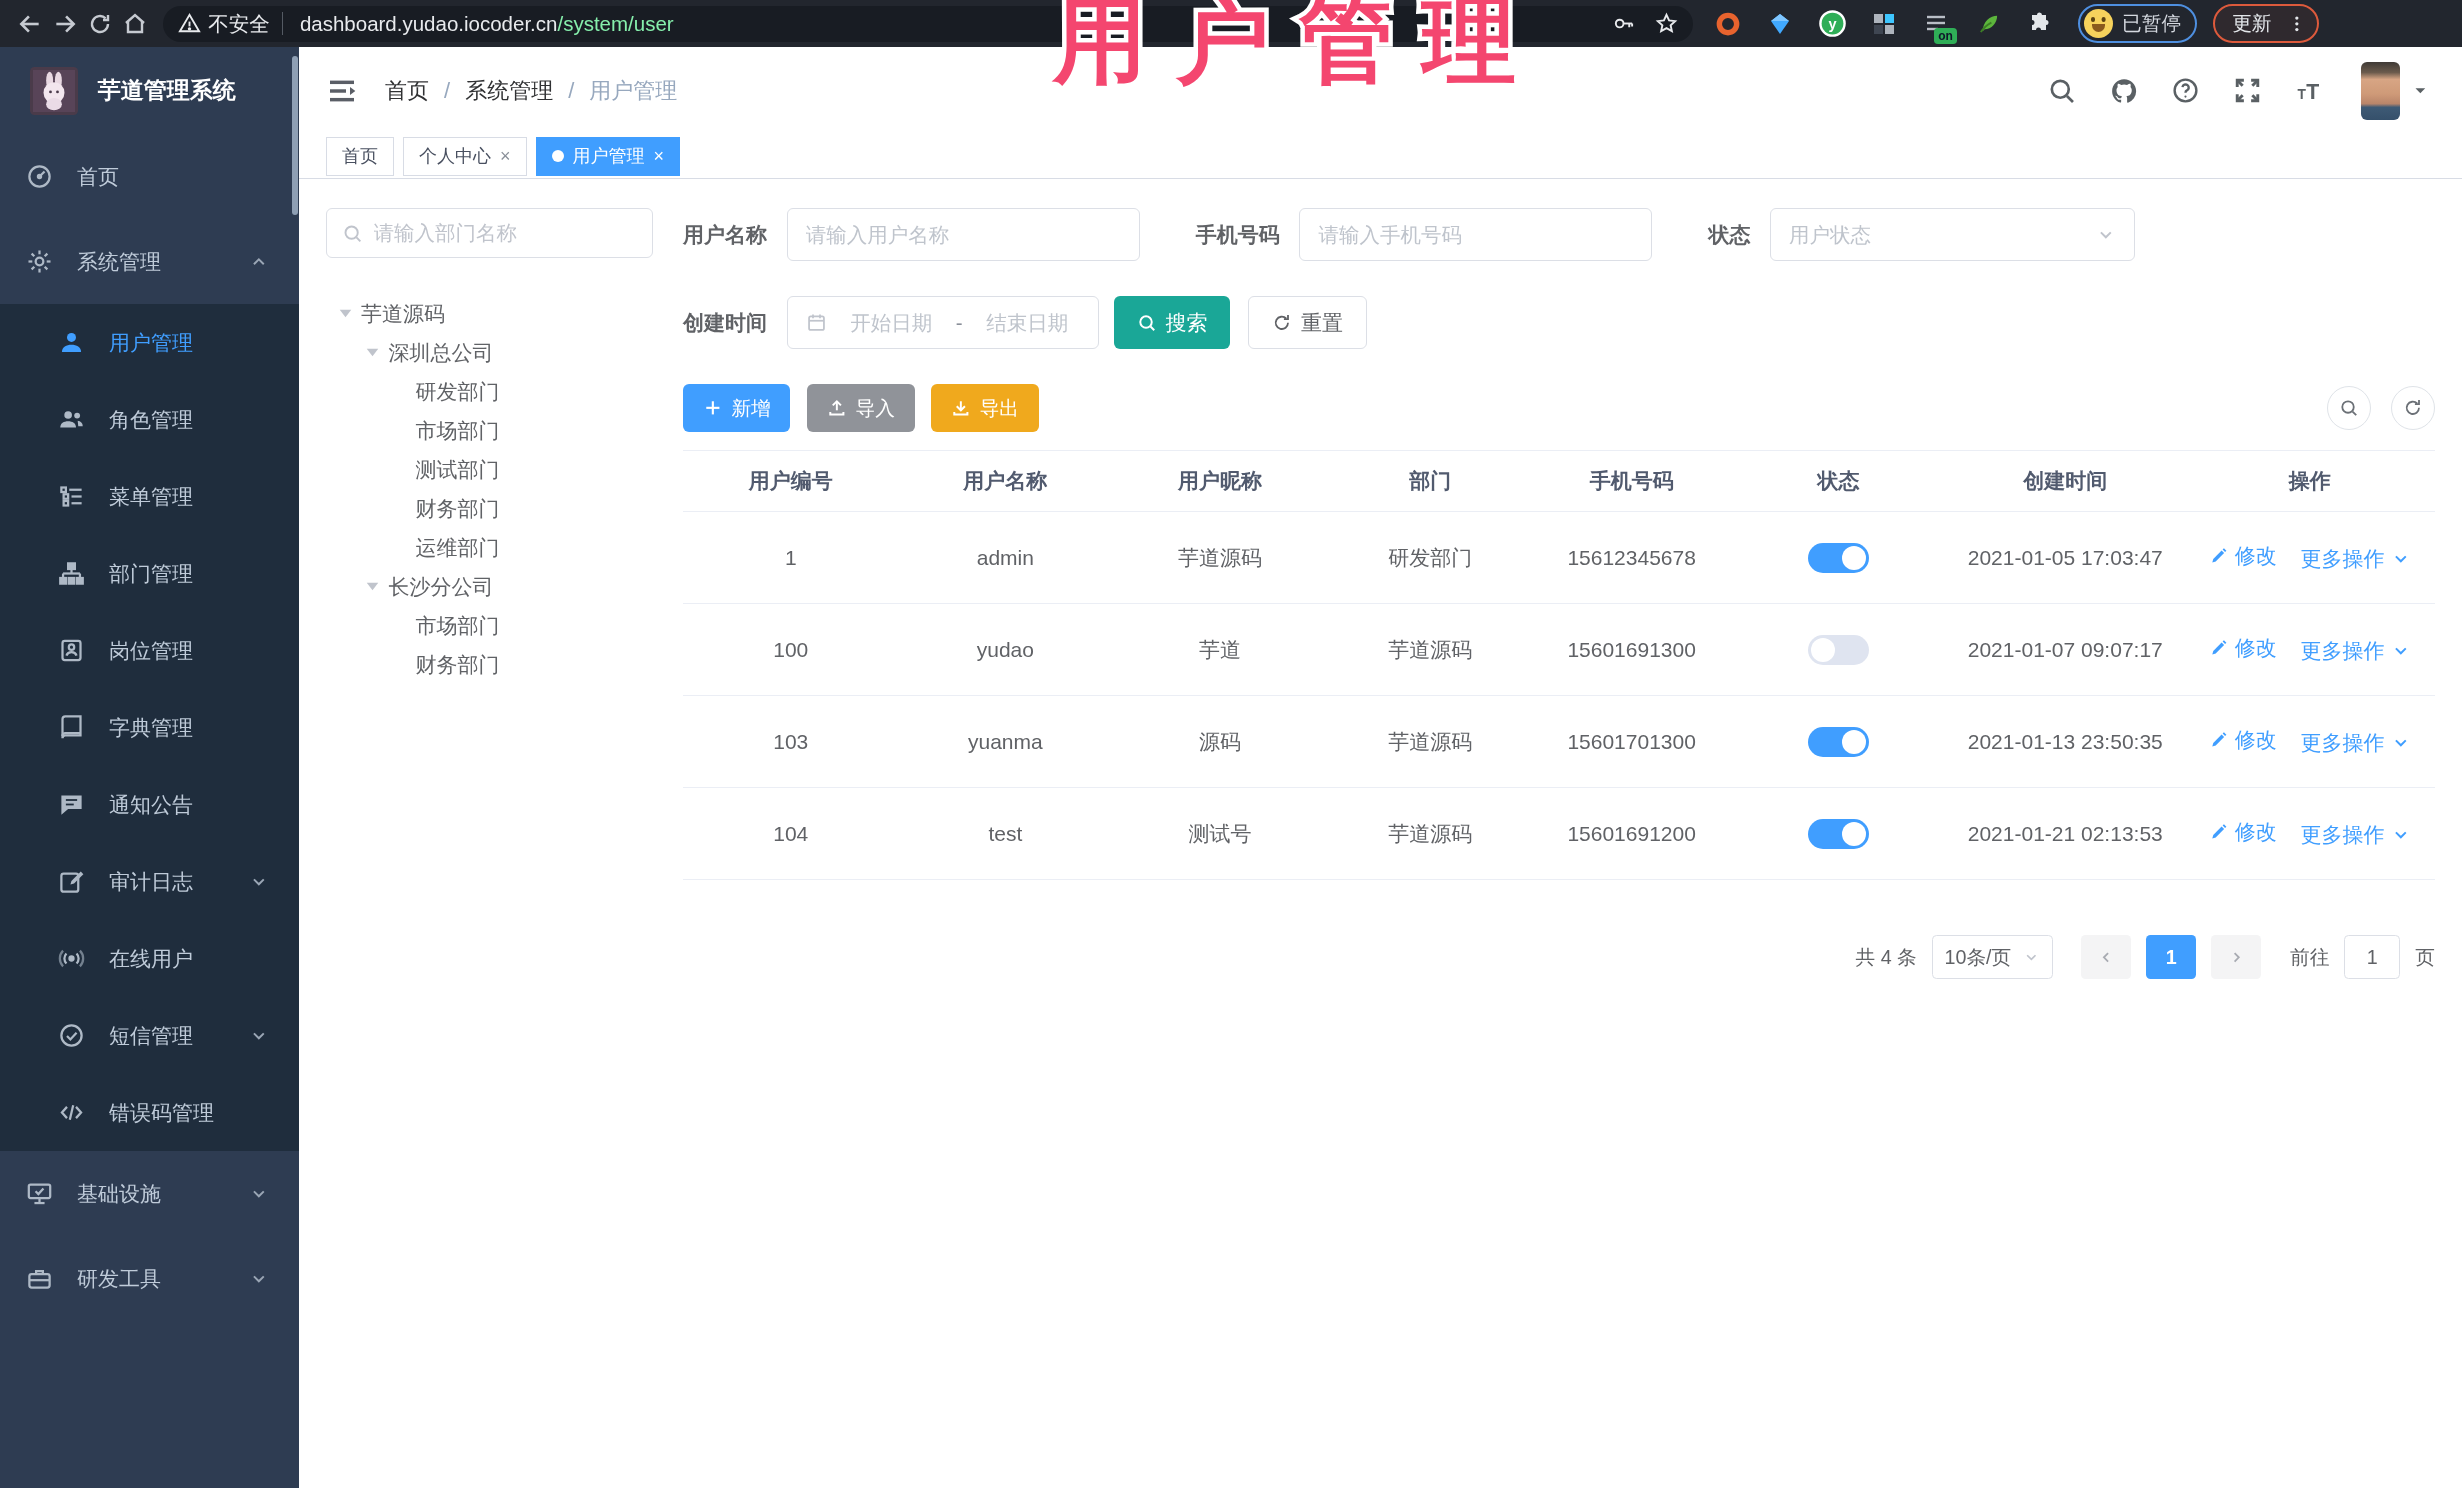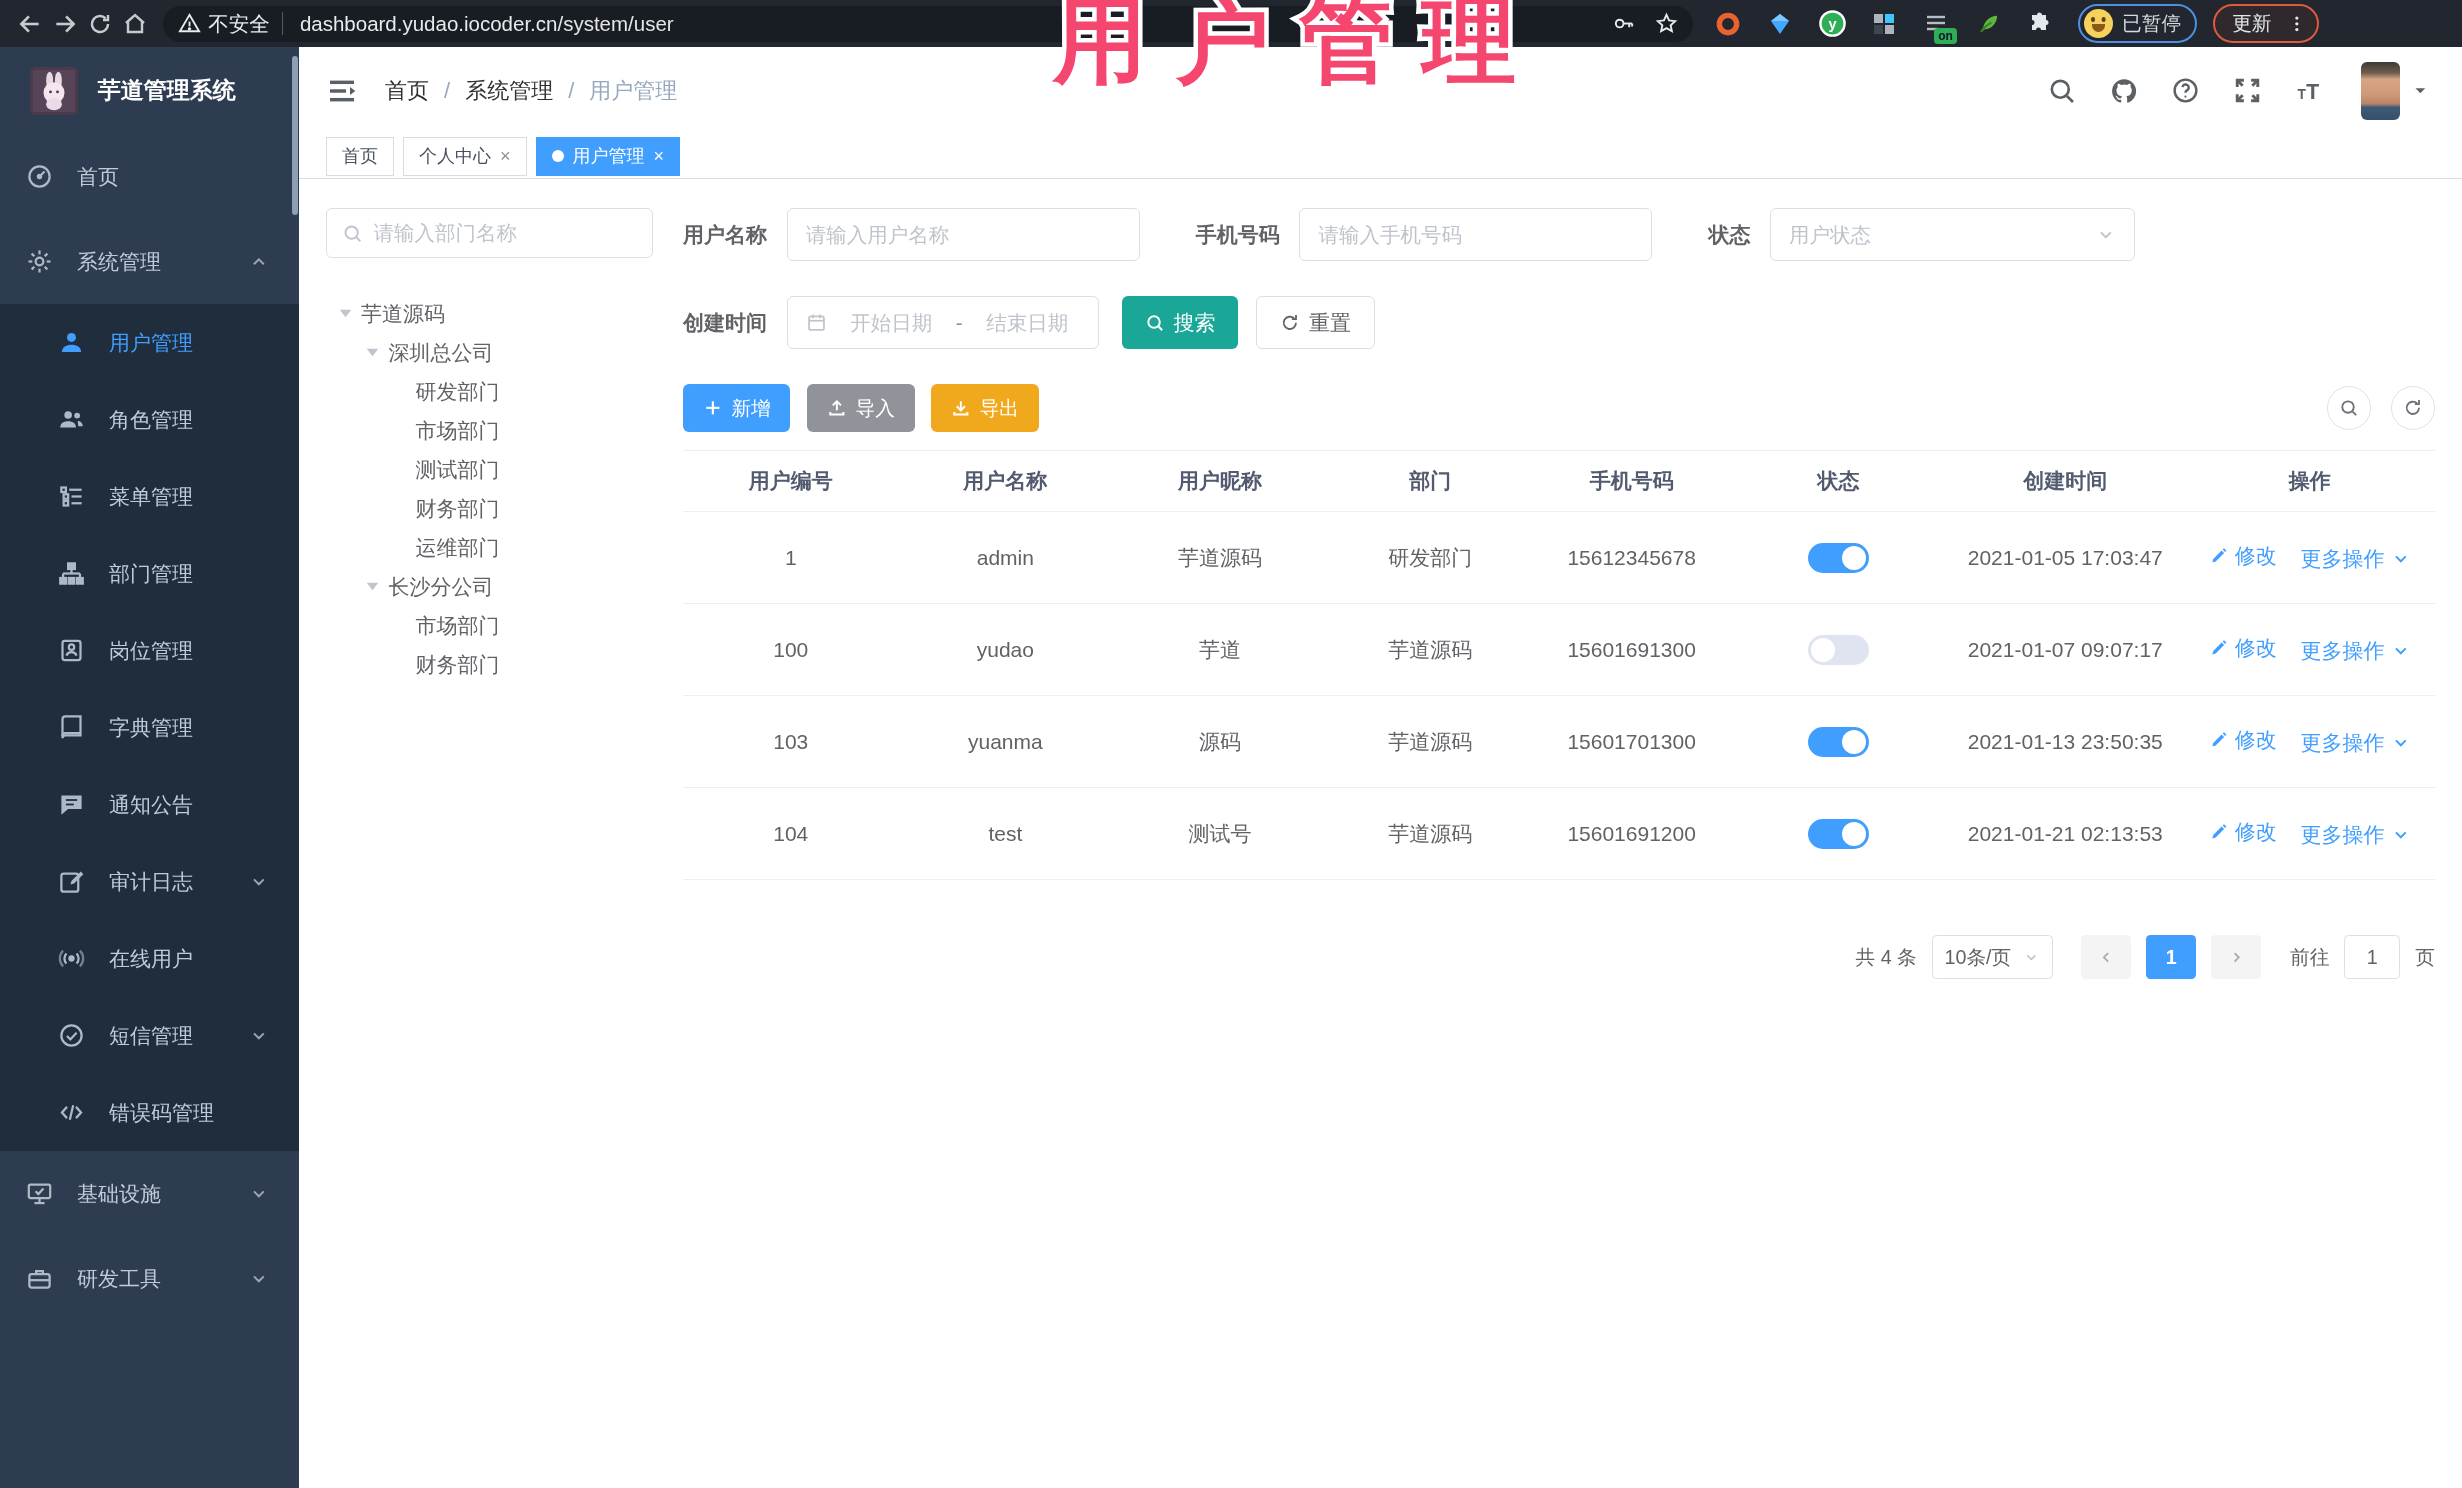--- a/index.html
+++ b/index.html
@@ -11,21 +11,21 @@
   .overlay-title { position:absolute; left:1053px; top:-10.6px; z-index:99; font-size:94px; font-weight:700; letter-spacing:29px; line-height:1.1; pointer-events:none; }
   .overlay-title .stroke { position:absolute; left:0; top:0; -webkit-text-stroke:9px #fff; color:#fff; }
   .overlay-title .fill { position:relative; color:#f4466f; }
 
   
   .browser { height:47px; background:#22262e; display:flex; align-items:center; padding:0 12px; color:#c6cad1; }
   .bicon { width:35px; height:35px; display:flex; align-items:center; justify-content:center; border-radius:50%; flex-shrink:0; }
   .addr { flex:0 0 1530px; height:36px; margin-left:10.6px; background:#181c23; border-radius:18px; display:flex; align-items:center; padding:0 15px; font-size:20.5px; color:#e8eaed; }
   .addr .sec-label { margin:0 12px 0 7.6px; }
   .addr .vsep { width:1.5px; height:23px; background:#545a63; margin-right:16.7px; }
-  .addr .path { color:#e5e5e5; }
+  .addr .path { color:#86efac; }
   .addr .spacer { flex:1; }
   .exts { display:flex; align-items:center; margin-left:21px; gap:23px; }
   .ext { width:29px; height:29px; display:flex; align-items:center; justify-content:center; position:relative; }
   .on-badge { position:absolute; right:-6px; bottom:-6px; background:#2fae57; color:#0f172a; font-size:12px; font-weight:700; border-radius:3.8px; padding:0.8px 3.8px; }
   .profile-pill { margin-left:23px; display:flex; align-items:center; gap:9px; border:2.3px solid #4e8fe0; border-radius:20.5px; padding:3px 13.6px 3px 4.5px; font-size:19.7px; color:#d5d9e0; flex-shrink:0; }
   .emoji-face { width:29px; height:29px; border-radius:50%; background:#f6d25c; position:relative; }
   .emoji-face::before { content:""; position:absolute; left:6.8px; top:8.3px; width:4.5px; height:4.5px; border-radius:50%; background:#5c4312; box-shadow:10.6px 0 0 #5c4312; }
   .emoji-face::after { content:""; position:absolute; left:7.6px; top:15px; width:13.6px; height:7.6px; border-radius:0 0 13.6px 13.6px; background:#8a5a1d; }
   .update-pill { margin-left:16.7px; display:flex; align-items:center; gap:15px; border:2.3px solid #dd5a3c; border-radius:20.5px; padding:3.8px 10.6px 3.8px 16.7px; font-size:19.7px; color:#e3e6ea; flex-shrink:0; background:rgba(221,90,60,.07); }
 
@@ -92,21 +92,21 @@
   .fbox input::placeholder { color:#bfc4cc; }
   .fbox.select { justify-content:space-between; color:#bfc4cc; }
   .fbox .chev-d { width:19.7px; height:19.7px; color:#c0c4cc; }
   .daterange { gap:12px; color:#bfc4cc; }
   .daterange .dsep { color:#8a8f99; }
   .daterange .dph { flex:1; text-align:center; }
   .cal-ic { width:21px; height:21px; color:#c0c4cc; flex-shrink:0; }
 
   .btn { height:53px; border:none; border-radius:6px; font-size:21px; font-family:inherit; color:#fff; display:inline-flex; align-items:center; justify-content:center; gap:9px; cursor:pointer; padding:0 23px; }
   .btn .bic { width:19.7px; height:19.7px; }
-  .btn.search { background:#1aa797;margin-left:8px; }
+  .btn.search { background:#1aa797; }
   .btn.reset { background:#fff; border:1.5px solid #dcdfe6; color:#606266; margin-left:18px; }
 
   
   .toolbar { display:flex; align-items:center; margin-bottom:18px; }
   .toolbar .btn { height:48px; font-size:19.7px; padding:0 19.7px; margin-right:16.7px;justify-content:center; }
   .btn.add { background:#409eff; }
   .btn.import { background:#909399; }
   .btn.export { background:#f0a91d; }
   .mini { margin-left:auto; display:flex; gap:19.7px; }
   .circ { width:44px; height:44px; border-radius:50%; border:1.5px solid #dfe3e8; background:#fff; color:#6b7076; display:flex; align-items:center; justify-content:center; cursor:pointer; }

